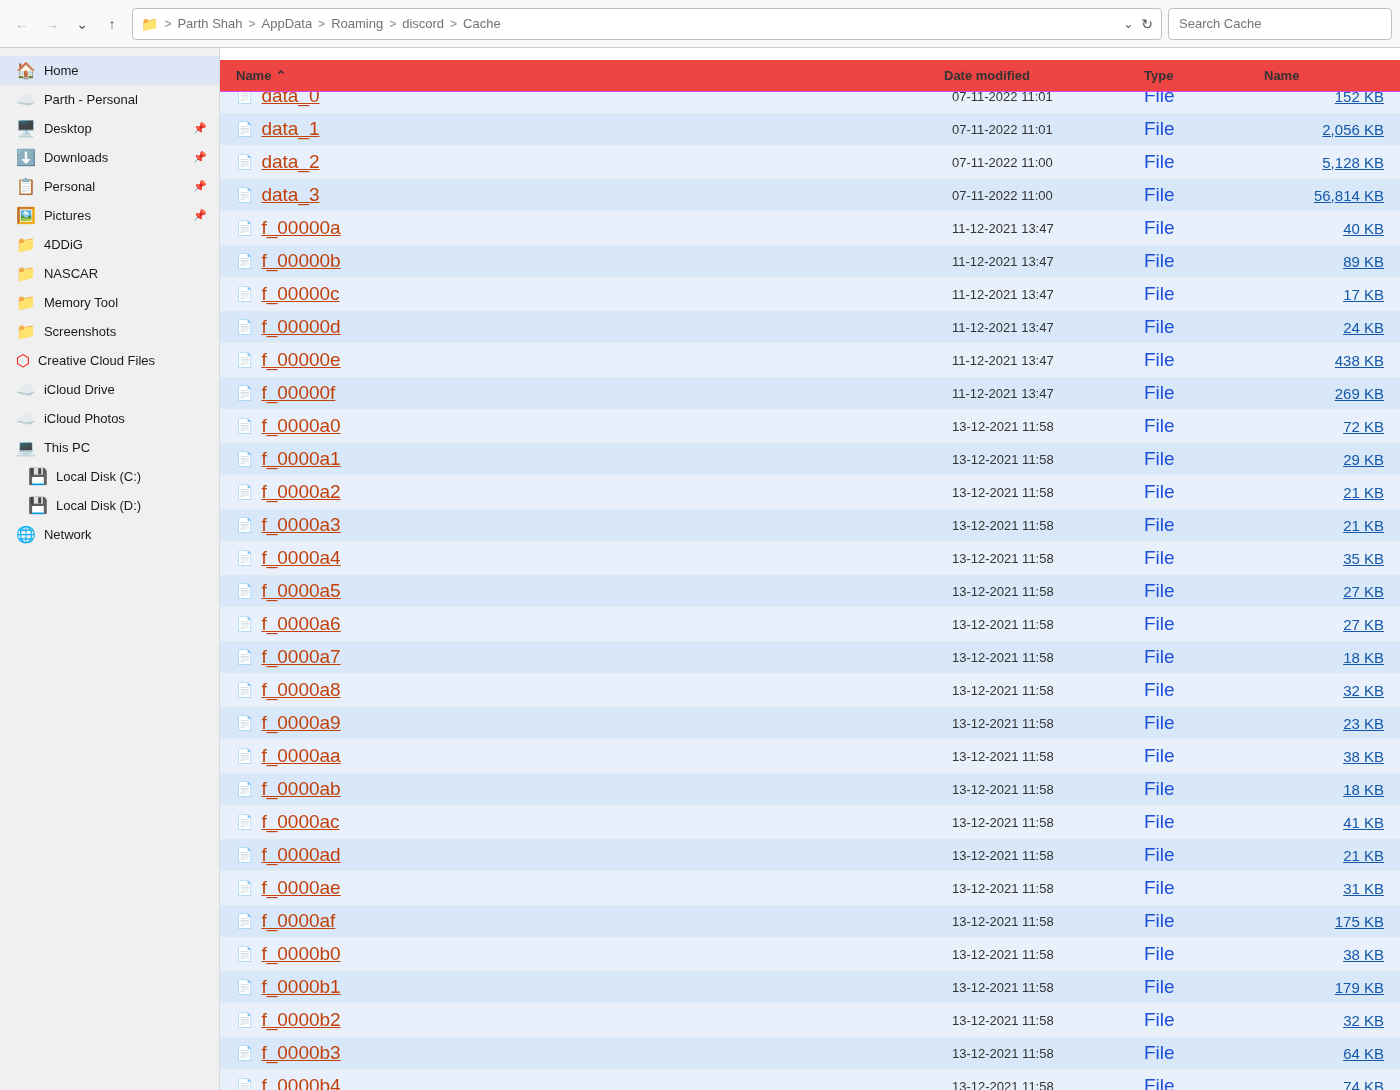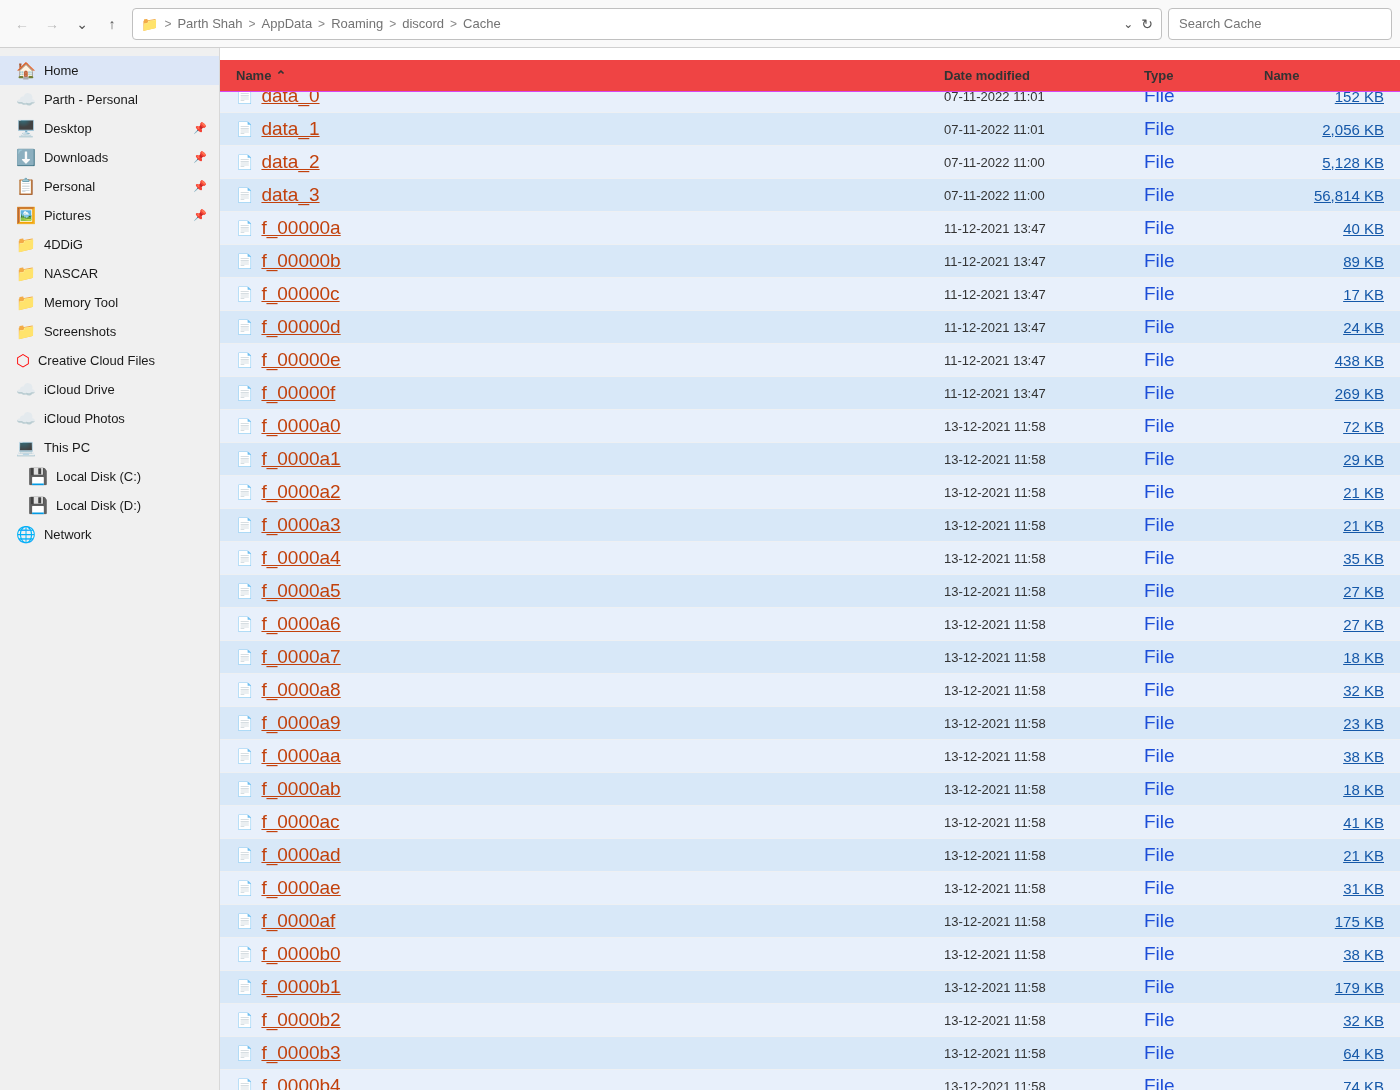--- a/index.html
+++ b/index.html
@@ -164,21 +164,21 @@
     .file-icon {
       font-size: 14px;
       color: #888;
       flex-shrink: 0;
     }
     .file-name-text {
       color: #c2410c;
       text-decoration: underline;
       font-size: 19px;
     }
-    .file-date { font-size: 13px; color: #333; }
+    .file-date { font-size: 13px; color: #333; margin-left: 8px; }
     .file-type { font-size: 19px; color: #1d4ed8; }
     .file-size { font-size: 15px; color: #333; text-align: right; text-decoration: underline; color: #1558a8; }
   </style>
 </head>
 <body>
 
 <div class="titlebar">
   <div class="nav-btns">
     <button class="nav-btn disabled">←</button>
     <button class="nav-btn disabled">→</button>

